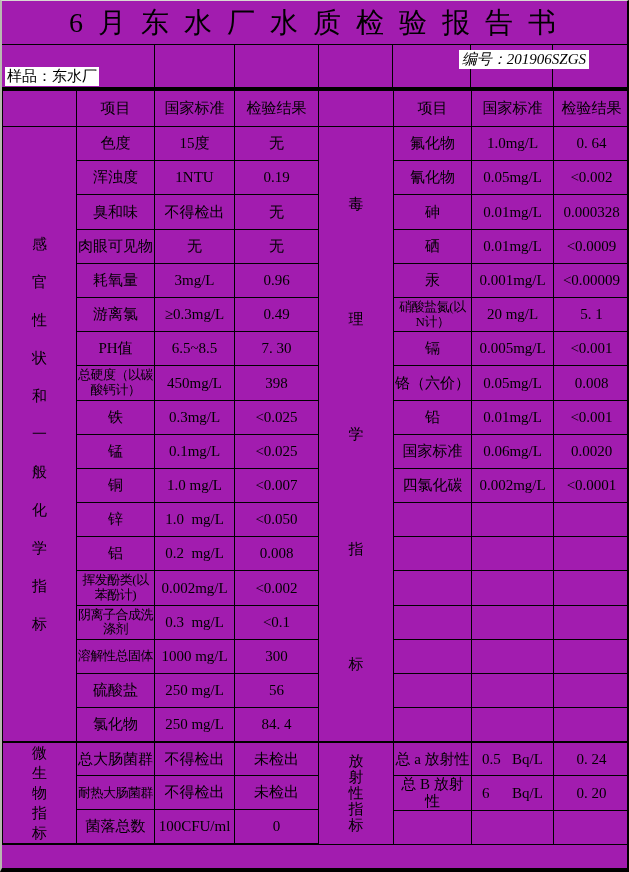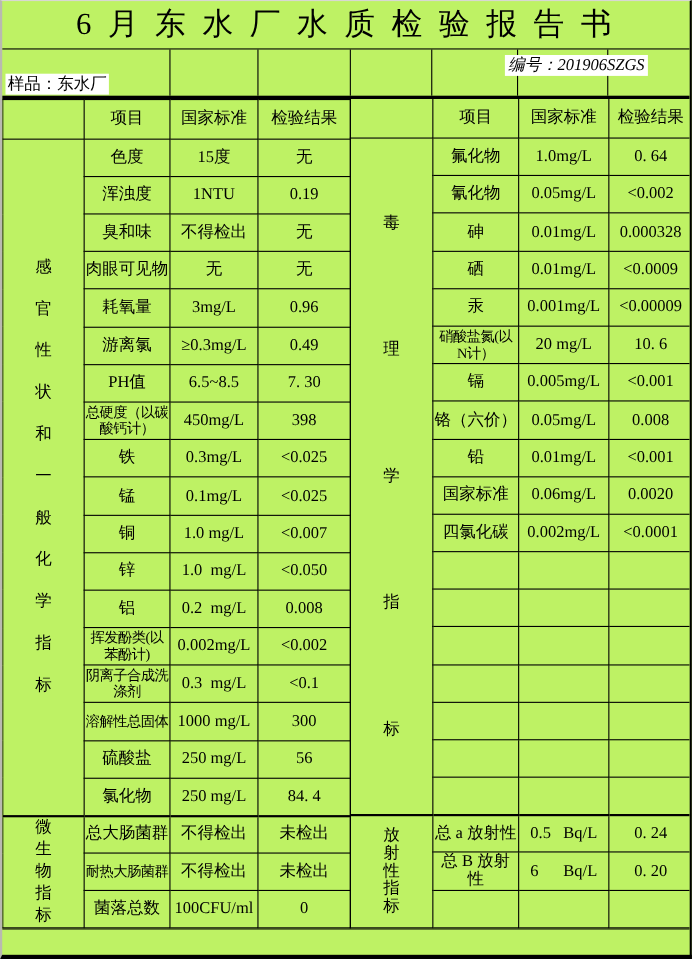--- a/index.html
+++ b/index.html
@@ -1,20 +1,20 @@
 <!DOCTYPE html>
 <html><head>
 <meta charset="utf-8">
 <style>
   html,body { margin:0; padding:0; background:#ffffff; }
   .page {
     position:relative;
     width:629px; height:872px;
     box-sizing:border-box;
-    background:#bef264;
+    background:#a21caf;
     color:#000;
     font-family:"Liberation Serif","DejaVu Serif",serif;
     border-left:2px solid #b9b9b1;
     border-top:1px solid #d8d8d2;
     border-right:2px solid #000;
     border-bottom:4px solid #000;
     overflow:hidden;
   }
   .title {
     height:43px; line-height:43px;
@@ -31,21 +31,21 @@
   }
   .info .vline { position:absolute; top:0; bottom:0; width:1px; background:#000; }
   .sample {
     position:absolute; left:3px; bottom:1px;
     font-size:15px; background:#fff; padding:0 2px; z-index:2;
   }
   .report-no {
     position:absolute; right:38px; top:5px;
     font-size:15px; background:#fff; padding:0 3px; z-index:2;font-style:italic;
   }
-  .body { display:flex; height:754px; overflow:hidden;align-items:flex-end; }
+  .body { display:flex; height:754px; overflow:hidden; }
   table.half {
     border-collapse:collapse;
     table-layout:fixed;
     flex:0 0 auto;
   }
   table.right-half { margin-left:-1px; }
   td {
     border:1px solid #000;
     text-align:center;
     vertical-align:middle;
@@ -261,21 +261,21 @@
             <td>&lt;0.0009</td>
           </tr>
           <tr>
             <td>汞</td>
             <td>0.001mg/L</td>
             <td>&lt;0.00009</td>
           </tr>
           <tr>
             <td class="tight">硝酸盐氮(以N计）</td>
             <td>20 mg/L</td>
-            <td>10. 6</td>
+            <td>5. 1</td>
           </tr>
           <tr>
             <td>镉</td>
             <td>0.005mg/L</td>
             <td>&lt;0.001</td>
           </tr>
           <tr>
             <td>铬（六价）</td>
             <td>0.05mg/L</td>
             <td>0.008</td>

